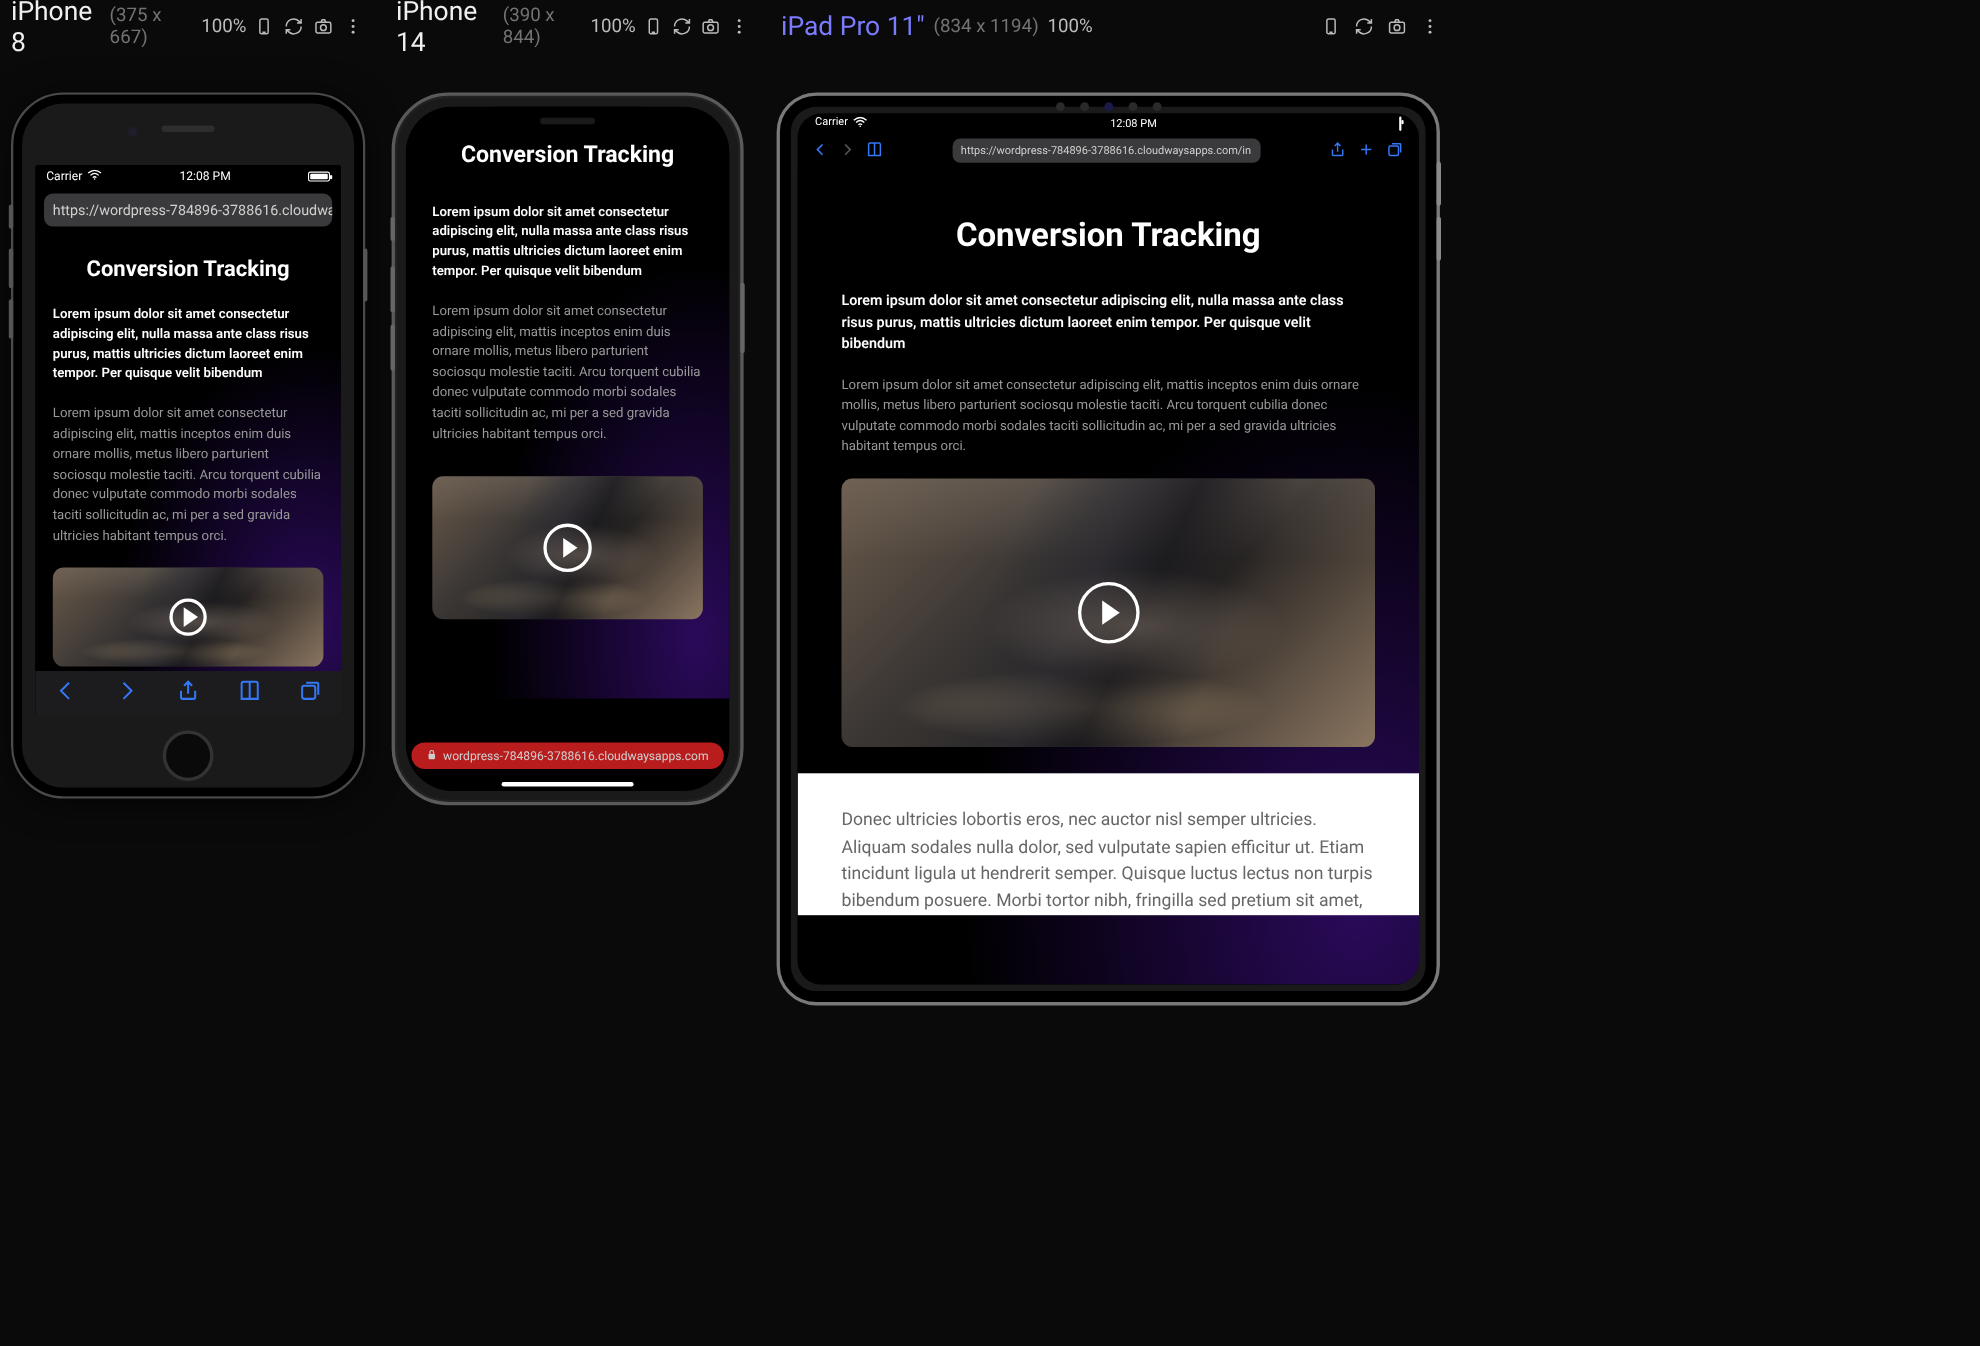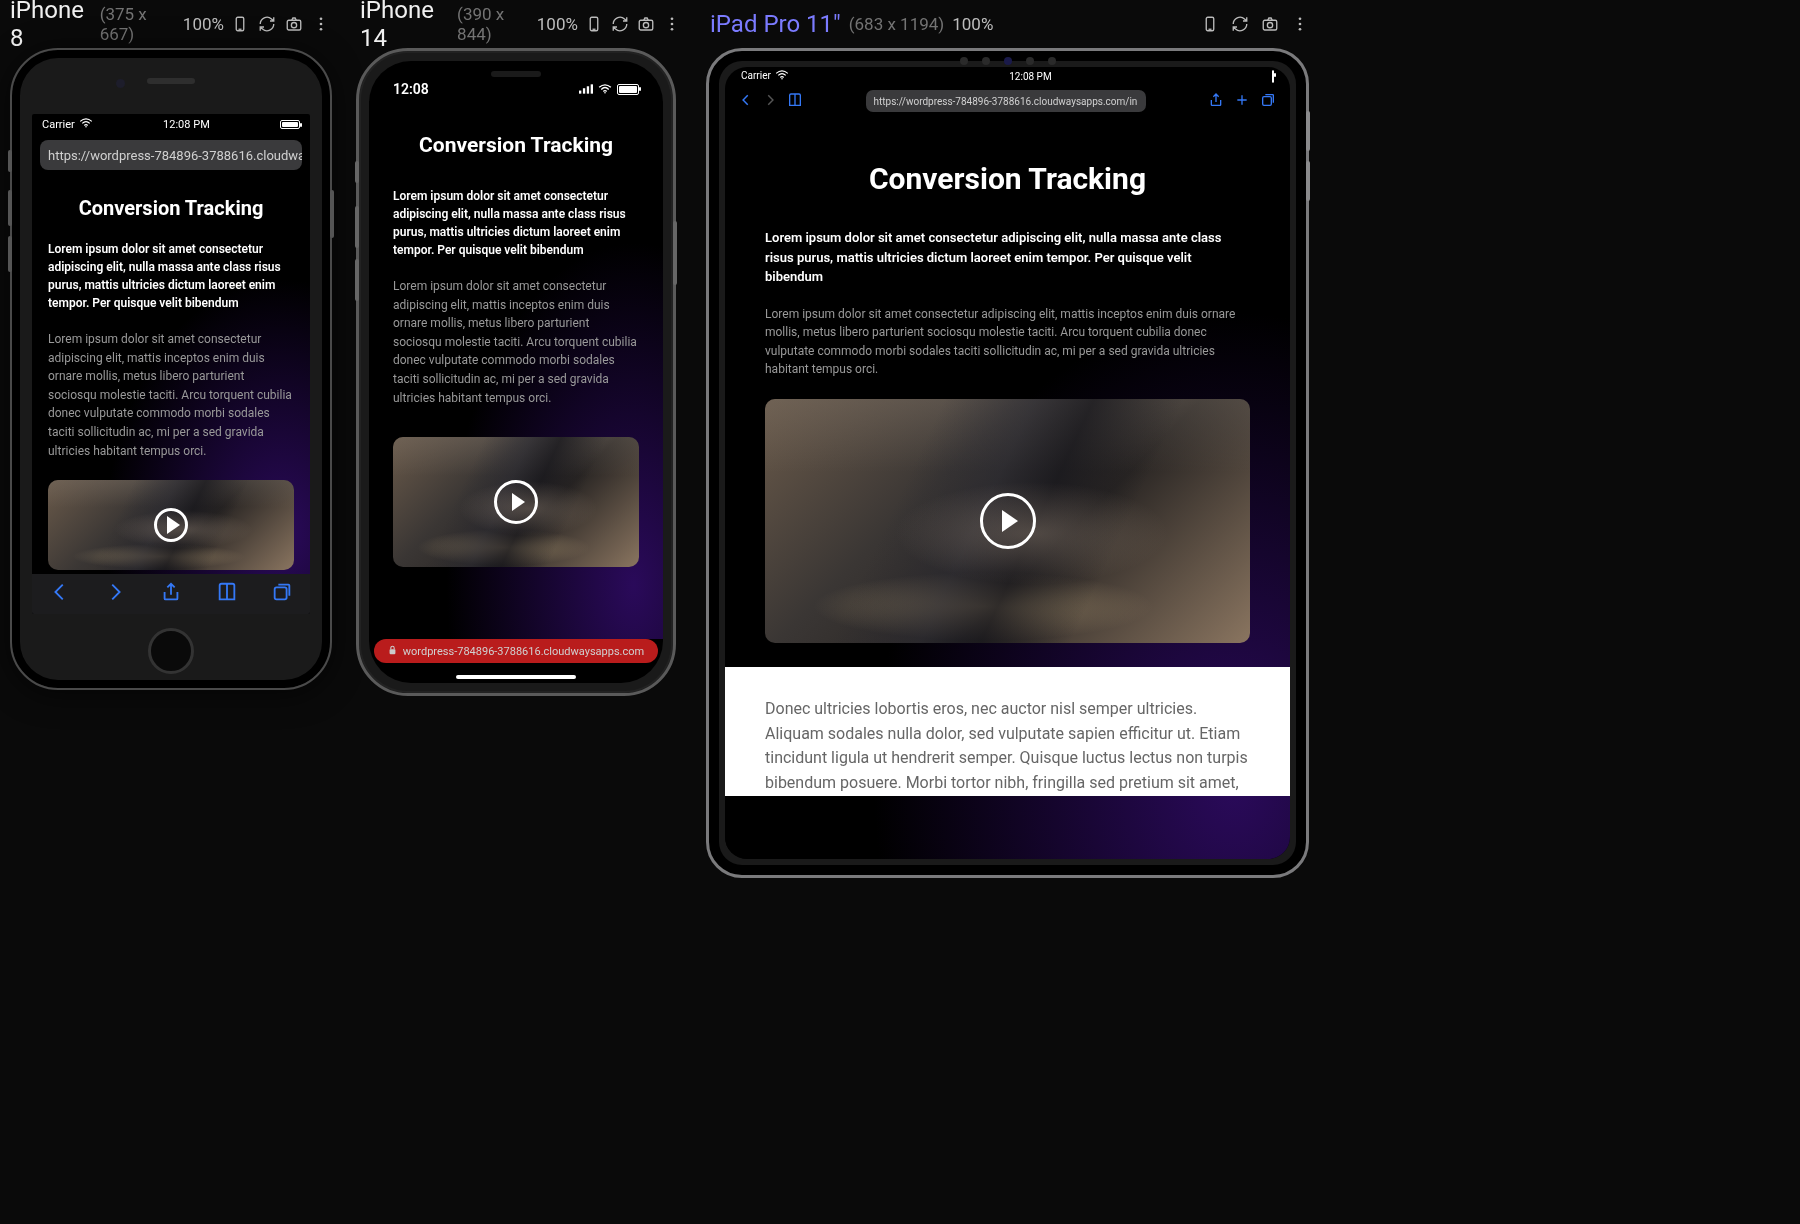--- a/index.html
+++ b/index.html
@@ -30,20 +30,21 @@
   .hicon svg { width: 18px; height: 18px; stroke: #bbb; fill:none; stroke-width:1.8; }
   .hicon.more svg { fill:#bbb; stroke:none; }
 
   
   .device-frame {
     position: relative;
     border-radius: 48px;
     background: #1a1a1a;
     border: 2px solid #4a4a4a;
     box-shadow: inset 0 0 0 8px #000, 0 4px 30px rgba(0,0,0,0.6);
+    margin-top: 36px;
   }
   .ipad-frame {
     border-radius: 36px;
     box-shadow: inset 0 0 0 10px #000;
     border: 3px solid #7a7a7c;
   }
   .screen {
     position: absolute;
     background: #000;
     overflow: hidden;
@@ -310,38 +311,20 @@
 
   <div class="device-frame iphone14-frame" style="margin-left:6px;">
     <div class="side-btn mute"></div>
       <div class="side-btn vol1"></div>
       <div class="side-btn vol2"></div>
       <div class="side-btn pwr"></div>
     <div class="notch">
         <div class="cam"></div>
       </div>
     <div class="screen">
-      <div class="statusbar14">
-        <span>12:08</span>
-        <div class="right">
-          <span class="sig-icon"><svg viewBox="0 0 18 12">
-                <rect x="0" y="8" width="3" height="4" fill="#fff"></rect>
-                <rect x="5" y="5" width="3" height="7" fill="#fff"></rect>
-                <rect x="10" y="2.5" width="3" height="9.5" fill="#fff"></rect>
-                <rect x="15" y="0" width="3" height="12" fill="#fff"></rect>
-              </svg></span>
-          <span class="sig-icon"><svg viewBox="0 0 16 12">
-                <path d="M1 4 Q8 -2 15 4 M3.5 6.5 Q8 2 12.5 6.5 M6 9 Q8 7 10 9" stroke="#fff" fill="none" stroke-width="1.6"></path>
-                <circle cx="8" cy="10.5" r="1" fill="#fff"></circle>
-              </svg></span>
-          <span class="battery" style="width:22px;height:11px;">
-              <span class="fill"></span>
-            </span>
-        </div>
-      </div>
       <div class="page dark" style="height:calc(100% - 84px);">
         <div class="content md">
           <div class="h1 md">Conversion Tracking</div>
           <div class="lead">Lorem ipsum dolor sit amet consectetur adipiscing elit, nulla massa ante class risus purus, mattis ultricies dictum laoreet enim tempor. Per quisque velit bibendum</div>
           <div class="para">Lorem ipsum dolor sit amet consectetur adipiscing elit, mattis inceptos enim duis ornare mollis, metus libero parturient sociosqu molestie taciti. Arcu torquent cubilia donec vulputate commodo morbi sodales taciti sollicitudin ac, mi per a sed gravida ultricies habitant tempus orci.</div>
           <div class="video-card" style="height:130px; margin-top:30px;">
             <div class="play-btn"></div>
           </div>
         </div>
       </div>
@@ -355,21 +338,21 @@
         </div>
         <div class="home-indicator"></div>
       </div>
     </div>
   </div>
 </div>
 
 <div class="pane" style="left:700px; width:620px;">
   <div class="pane-header">
     <span class="dev-name" style="color:#7b7bff;">iPad Pro 11"</span>
-    <span class="dev-dims">(683 x 1194)</span>
+    <span class="dev-dims">(834 x 1194)</span>
     <span class="dev-zoom">100%</span>
     <span class="spacer"></span>
     <span class="hicon">
         <svg viewBox="0 0 24 24">
           <rect x="7" y="3" width="10" height="18" rx="2"></rect>
           <line x1="10" y1="19" x2="14" y2="19"></line>
         </svg>
       </span>
     <span class="hicon">
         <svg viewBox="0 0 24 24">

